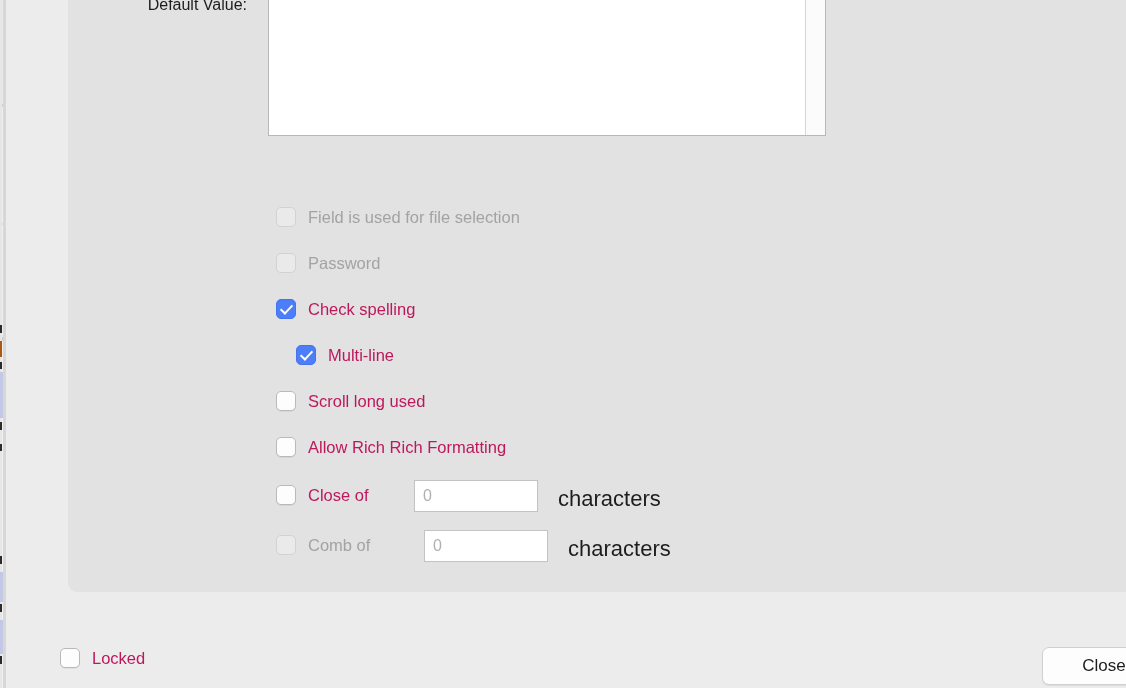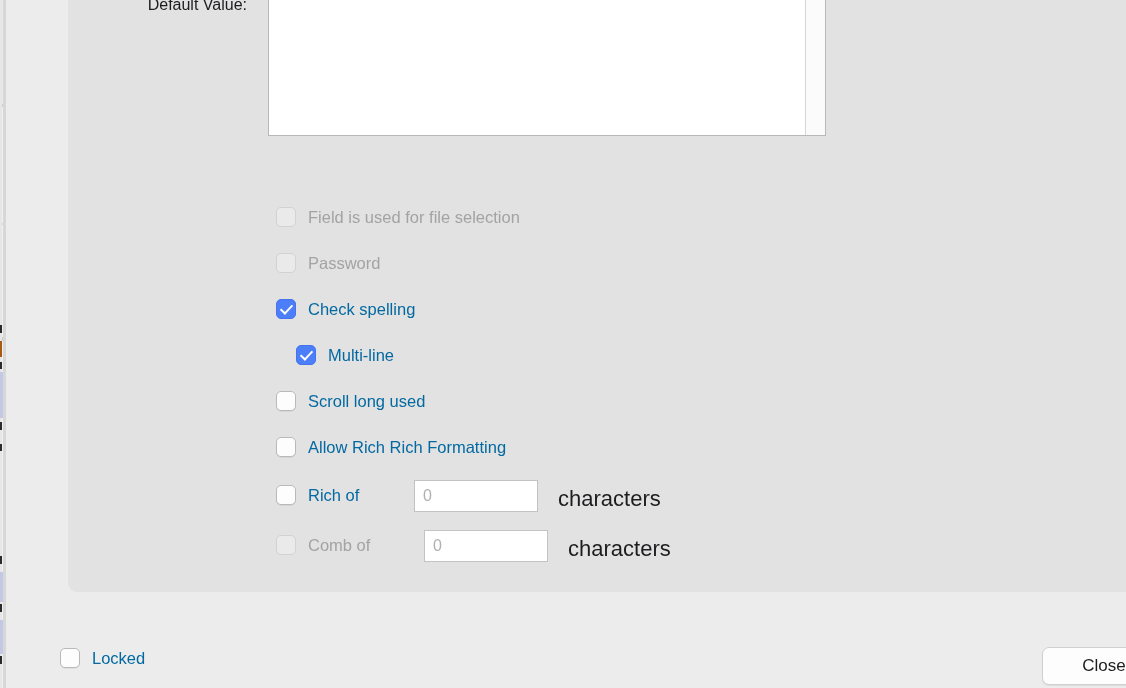--- a/index.html
+++ b/index.html
@@ -131,21 +131,21 @@
     transform: rotate(43deg);
   }
   .chk.disabled {
     background: #eaeaea;
     border: 1px solid #d2d2d2;
     box-shadow: none;
   }
 
   .chk-label {
     font-size: 16.5px;
-    color: #0369a1;
+    color: #be185d;
     margin-left: 12px;
   }
   .chk-label.disabled {
     color: #a3a3a3;
   }
 
   
   .num-input {
     position: absolute;
     background: #ffffff;
@@ -254,21 +254,21 @@
       <span class="chk-label">Scroll long used</span>
     </div>
 
     <div class="chk-row" style="left:242px; top:437px;">
       <span class="chk"></span>
       <span class="chk-label">Allow Rich Rich Formatting</span>
     </div>
 
     <div class="chk-row" style="left:242px; top:485px;">
       <span class="chk"></span>
-      <span class="chk-label">Rich of</span>
+      <span class="chk-label">Close of</span>
     </div>
     <div class="num-input" style="left:380px; top:480px; width:124px; height:32px;">0</div>
     <div class="unit-label" style="left:524px; top:486px;">characters</div>
 
     <div class="chk-row" style="left:242px; top:535px;">
       <span class="chk disabled"></span>
       <span class="chk-label disabled">Comb of</span>
     </div>
     <div class="num-input" style="left:390px; top:530px; width:124px; height:32px;">0</div>
     <div class="unit-label" style="left:534px; top:536px;">characters</div>

